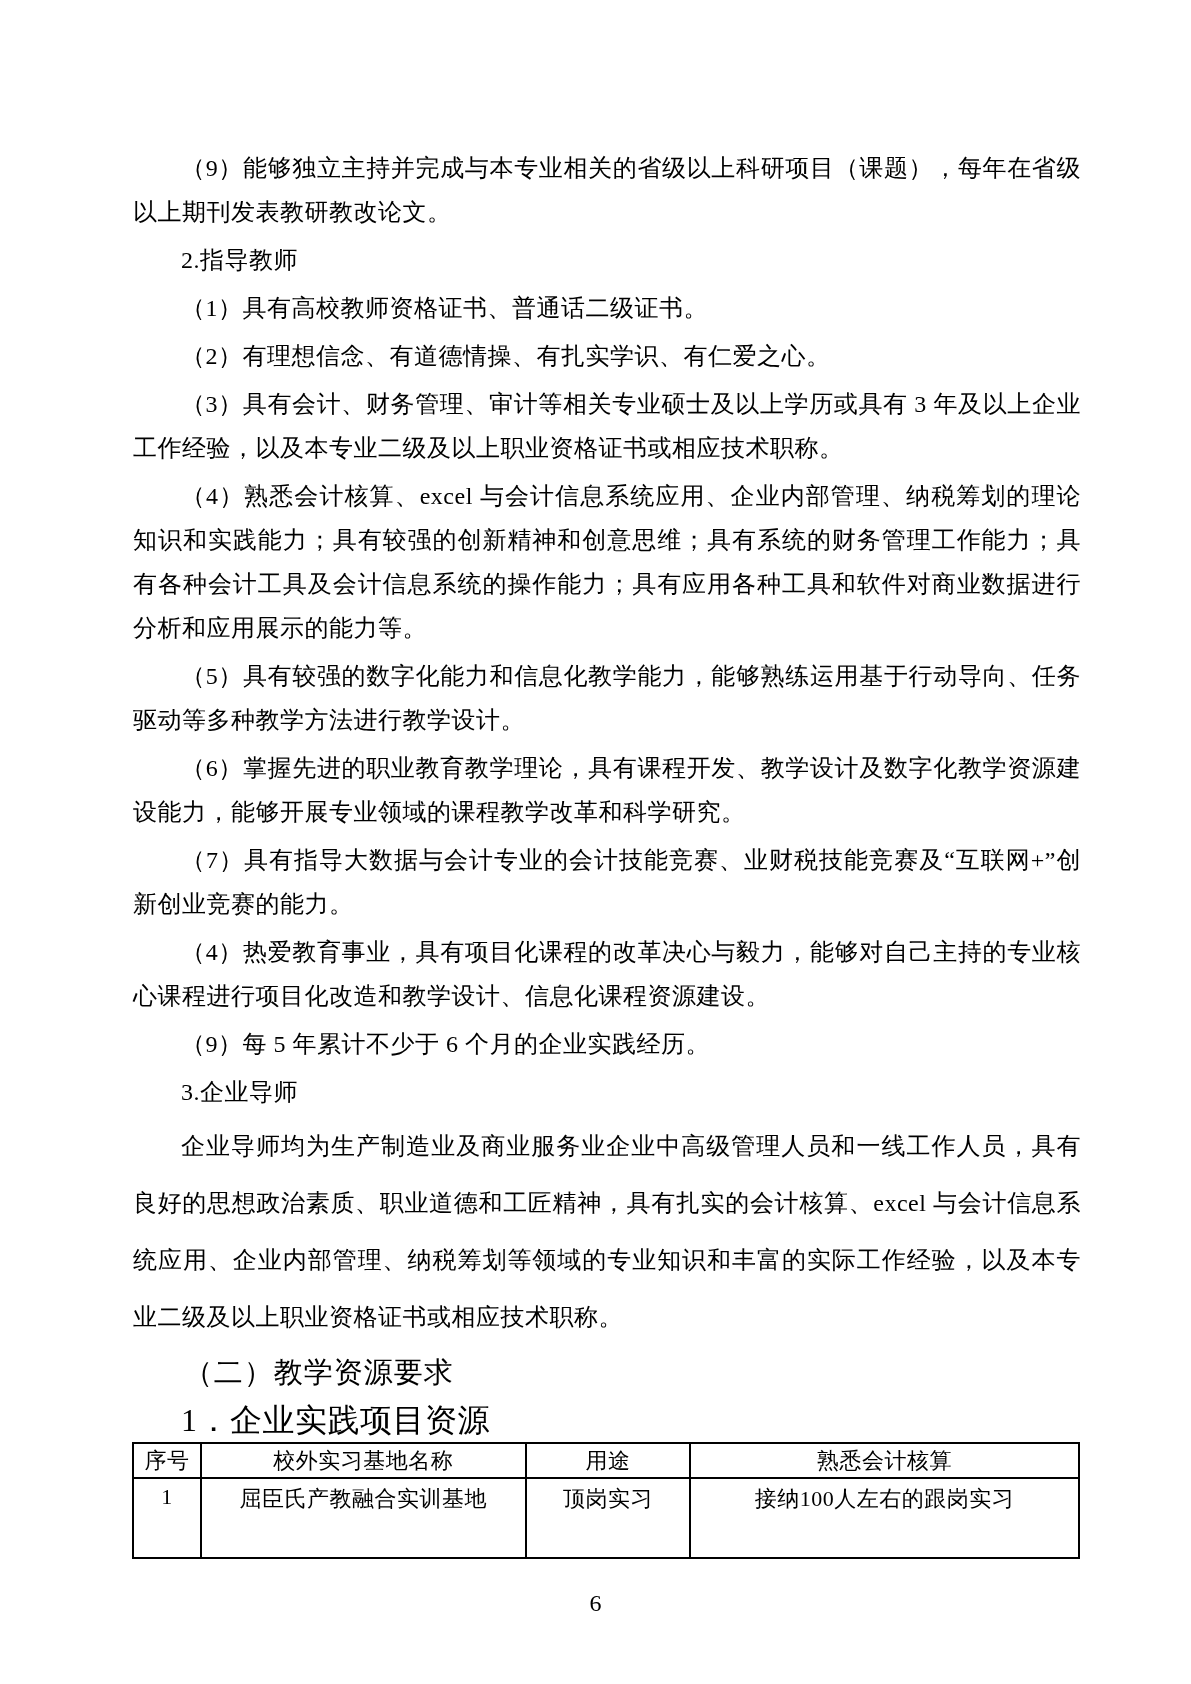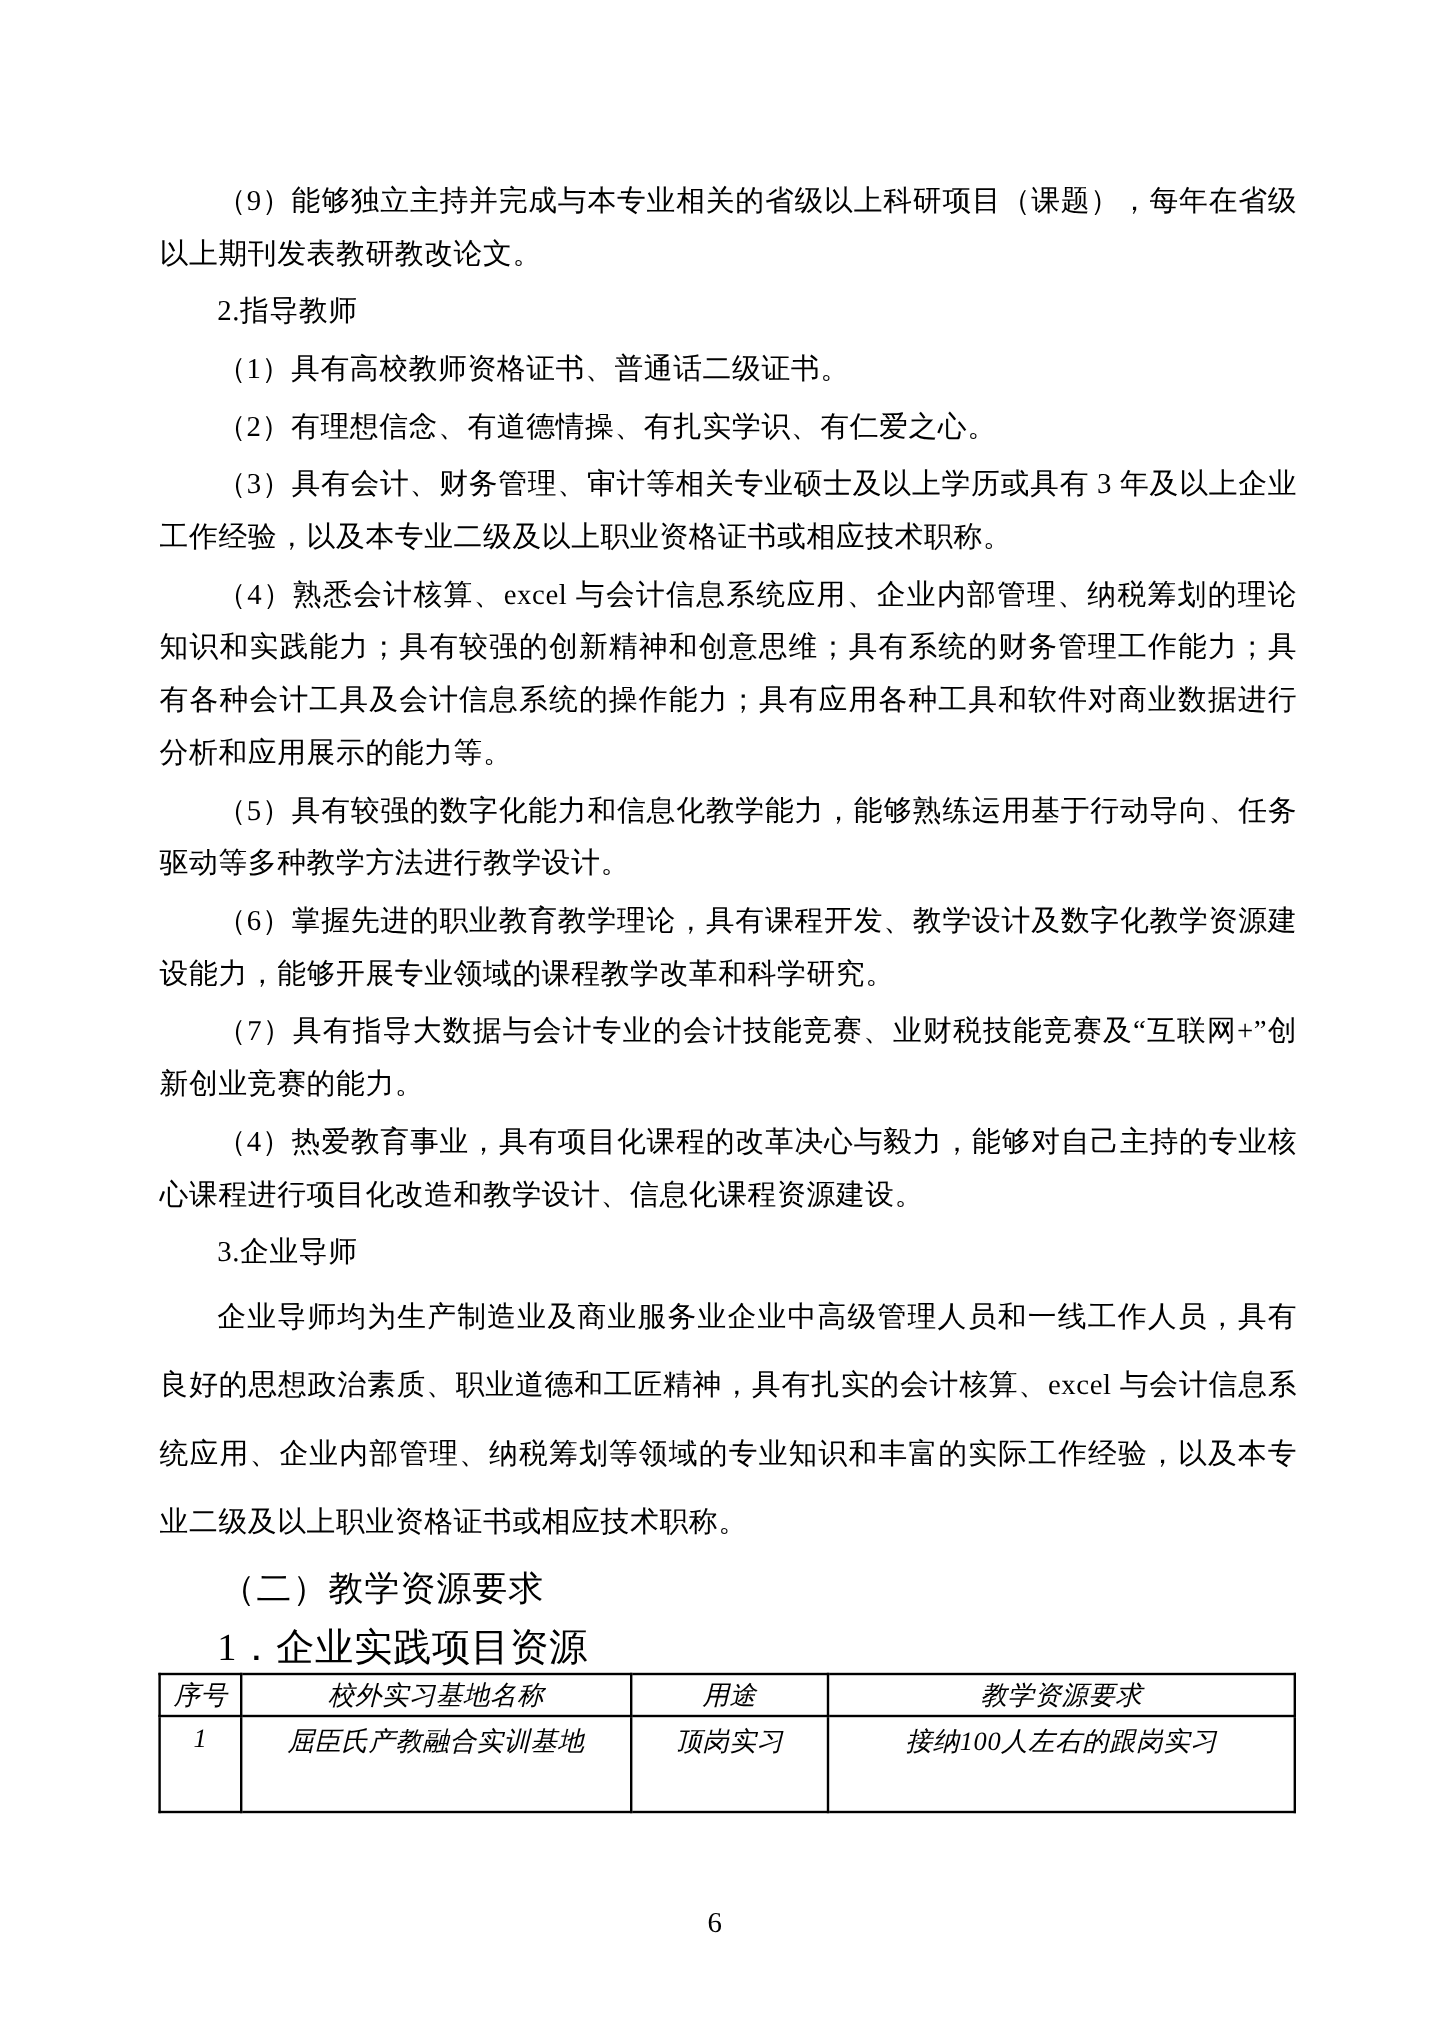--- a/index.html
+++ b/index.html
@@ -47,21 +47,20 @@
     font-size: 32px;
     line-height: 40px;
     text-indent: 1.5em;
     letter-spacing: 0.5px;
   }
   table.res-table {
     width: 948px;
     border-collapse: collapse;
     table-layout: fixed;
     margin-left: -1px;
-    font-style: italic;
   }
   table.res-table th,
   table.res-table td {
     border: 2px solid #000000;
     font-weight: normal;
     font-size: 22px;
     text-align: center;
     padding: 0;
     letter-spacing: 0.5px;
   }
@@ -97,40 +96,41 @@
     <p class="para">（9）能够独立主持并完成与本专业相关的省级以上科研项目（课题），每年在省级以上期刊发表教研教改论文。</p>
     <p class="para">2.指导教师</p>
     <p class="para">（1）具有高校教师资格证书、普通话二级证书。</p>
     <p class="para">（2）有理想信念、有道德情操、有扎实学识、有仁爱之心。</p>
     <p class="para">（3）具有会计、财务管理、审计等相关专业硕士及以上学历或具有 3 年及以上企业工作经验，以及本专业二级及以上职业资格证书或相应技术职称。</p>
     <p class="para">（4）熟悉会计核算、excel 与会计信息系统应用、企业内部管理、纳税筹划的理论知识和实践能力；具有较强的创新精神和创意思维；具有系统的财务管理工作能力；具有各种会计工具及会计信息系统的操作能力；具有应用各种工具和软件对商业数据进行分析和应用展示的能力等。</p>
     <p class="para">（5）具有较强的数字化能力和信息化教学能力，能够熟练运用基于行动导向、任务驱动等多种教学方法进行教学设计。</p>
     <p class="para">（6）掌握先进的职业教育教学理论，具有课程开发、教学设计及数字化教学资源建设能力，能够开展专业领域的课程教学改革和科学研究。</p>
     <p class="para">（7）具有指导大数据与会计专业的会计技能竞赛、业财税技能竞赛及“互联网+”创新创业竞赛的能力。</p>
     <p class="para">（4）热爱教育事业，具有项目化课程的改革决心与毅力，能够对自己主持的专业核心课程进行项目化改造和教学设计、信息化课程资源建设。</p>
+    <p class="para">（9）每 5 年累计不少于 6 个月的企业实践经历。</p>
     <p class="para">3.企业导师</p>
     <p class="para loose">企业导师均为生产制造业及商业服务业企业中高级管理人员和一线工作人员，具有良好的思想政治素质、职业道德和工匠精神，具有扎实的会计核算、excel 与会计信息系统应用、企业内部管理、纳税筹划等领域的专业知识和丰富的实际工作经验，以及本专业二级及以上职业资格证书或相应技术职称。</p>
 
     <h2 class="section">（二）教学资源要求</h2>
 
     <p class="list-head">1．企业实践项目资源</p>
 
     <table class="res-table">
       <colgroup>
         <col class="col-no">
         <col class="col-name">
         <col class="col-use">
         <col class="col-req">
       </colgroup>
       <thead>
         <tr>
           <th>序号</th>
           <th>校外实习基地名称</th>
           <th>用途</th>
-          <th>教学资源要求</th>
+          <th>熟悉会计核算</th>
         </tr>
       </thead>
       <tbody>
         <tr>
           <td>1</td>
           <td>屈臣氏产教融合实训基地</td>
           <td>顶岗实习</td>
           <td>接纳100人左右的跟岗实习</td>
         </tr>
       </tbody>

